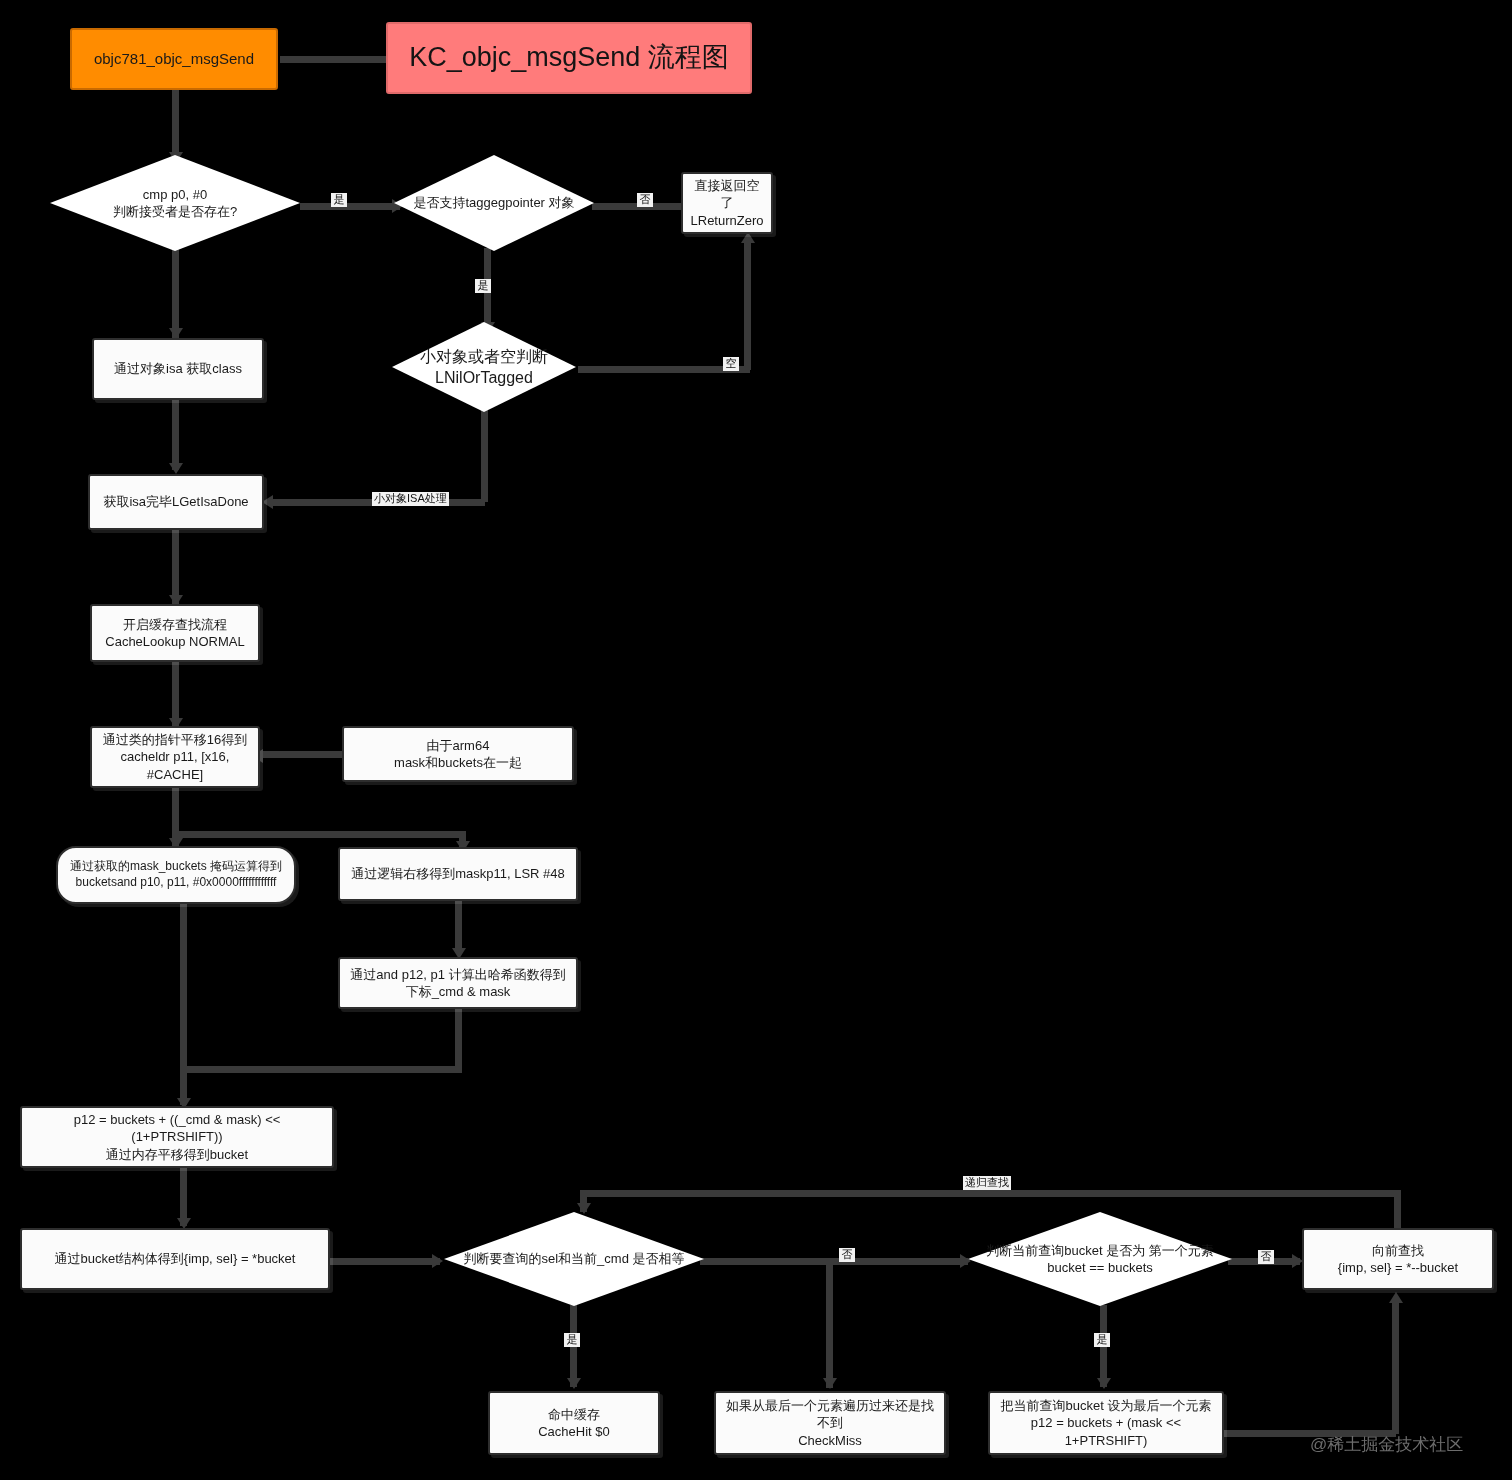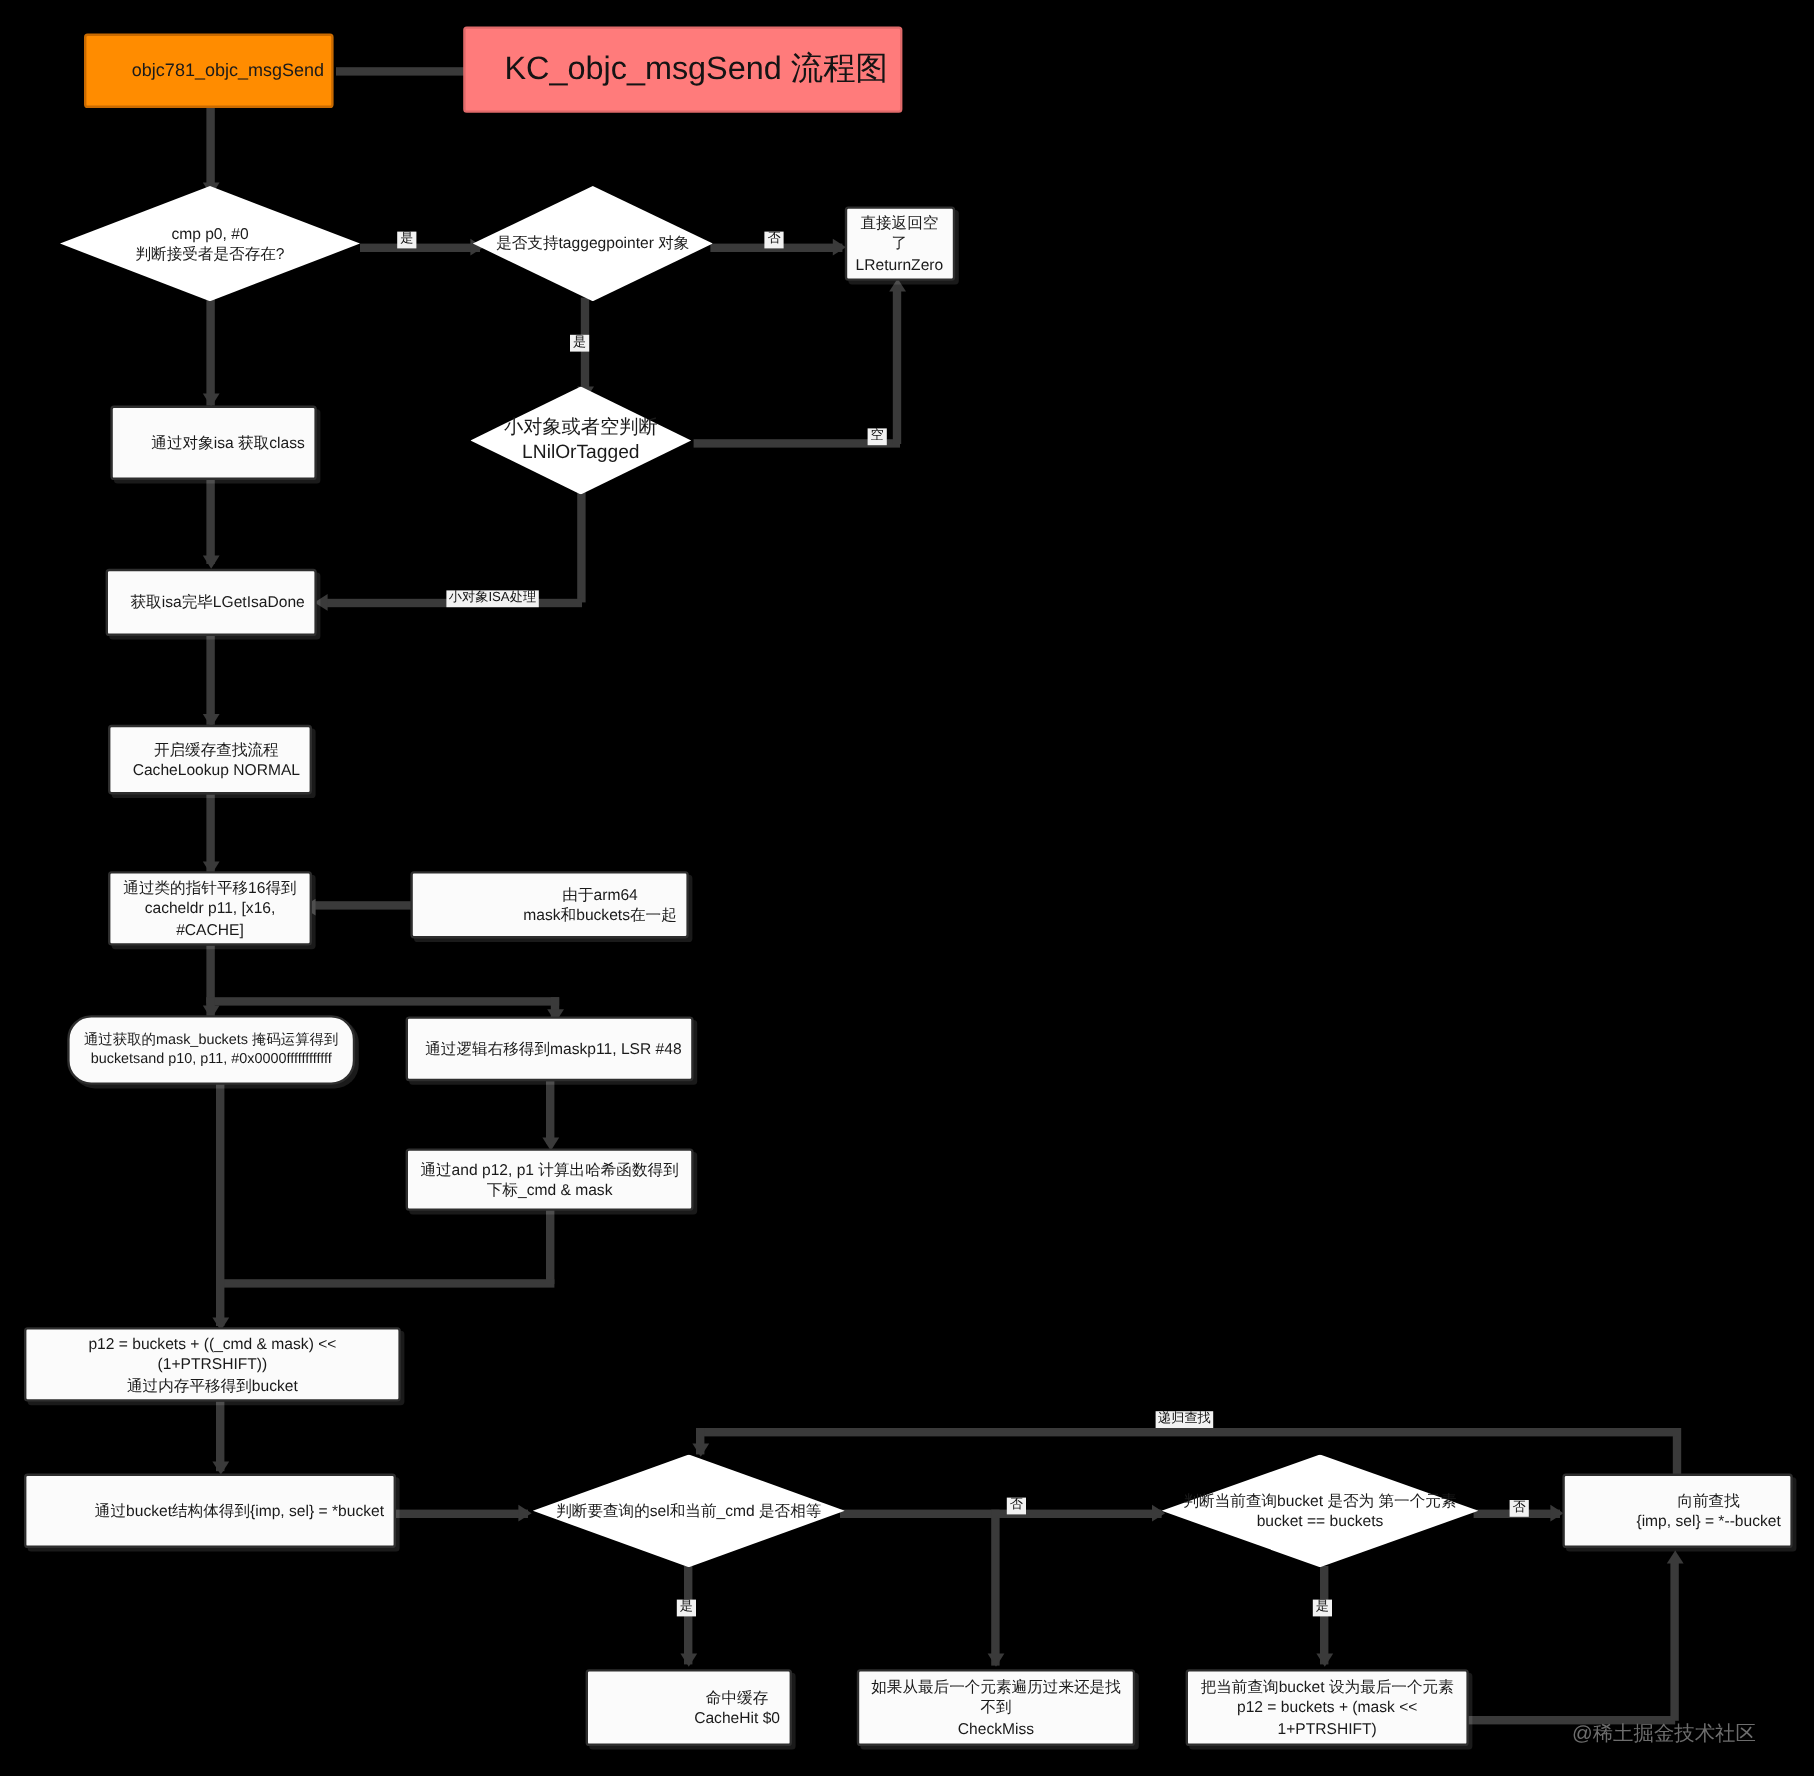--- a/index.html
+++ b/index.html
@@ -17,21 +17,21 @@
     background: #000000;
     overflow: hidden;
   }
 
   
   .node {
     position: absolute;
     box-sizing: border-box;
     display: flex;
     align-items: center;
-    justify-content: flex-end;
+    justify-content: center;
     text-align: center;
     color: #1a1a1a;
     line-height: 1.32;
     white-space: pre-line;
     z-index: 5;
   }
   .box {
     background: #fbfbfb;
     border: 2px solid #2e2e2e;
     border-radius: 3px;
@@ -241,21 +241,21 @@
     <div class="dshape"></div>
     <div class="dtext">cmp p0, #0
 判断接受者是否存在?</div>
   </div>
 
   <div class="diamond" style="left:394px; top:155px; width:200px; height:96px;">
     <div class="dshape"></div>
     <div class="dtext">是否支持taggegpointer 对象</div>
   </div>
 
-  <div class="node box" style="left:704px; top:172px; width:92px; height:62px;">
+  <div class="node box" style="left:681px; top:172px; width:92px; height:62px;">
     <span>直接返回空了
 LReturnZero</span>
   </div>
 
   <div class="node box" style="left:92px; top:338px; width:172px; height:62px;">
     <span>通过对象isa 获取class</span>
   </div>
 
   <div class="diamond" style="left:392px; top:322px; width:184px; height:90px;">
     <div class="dshape"></div>

